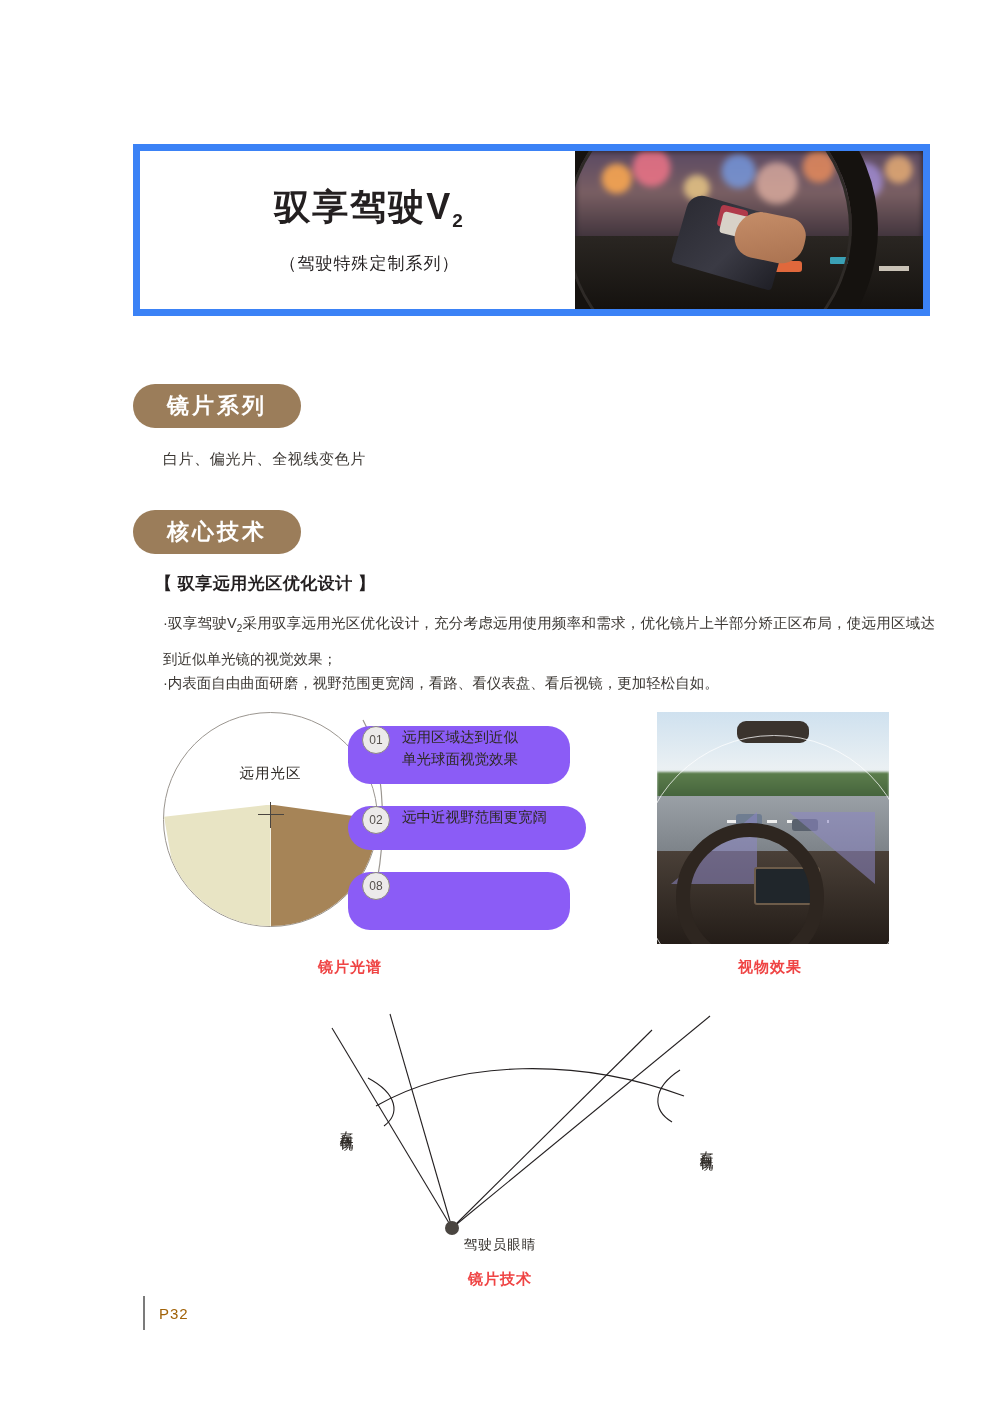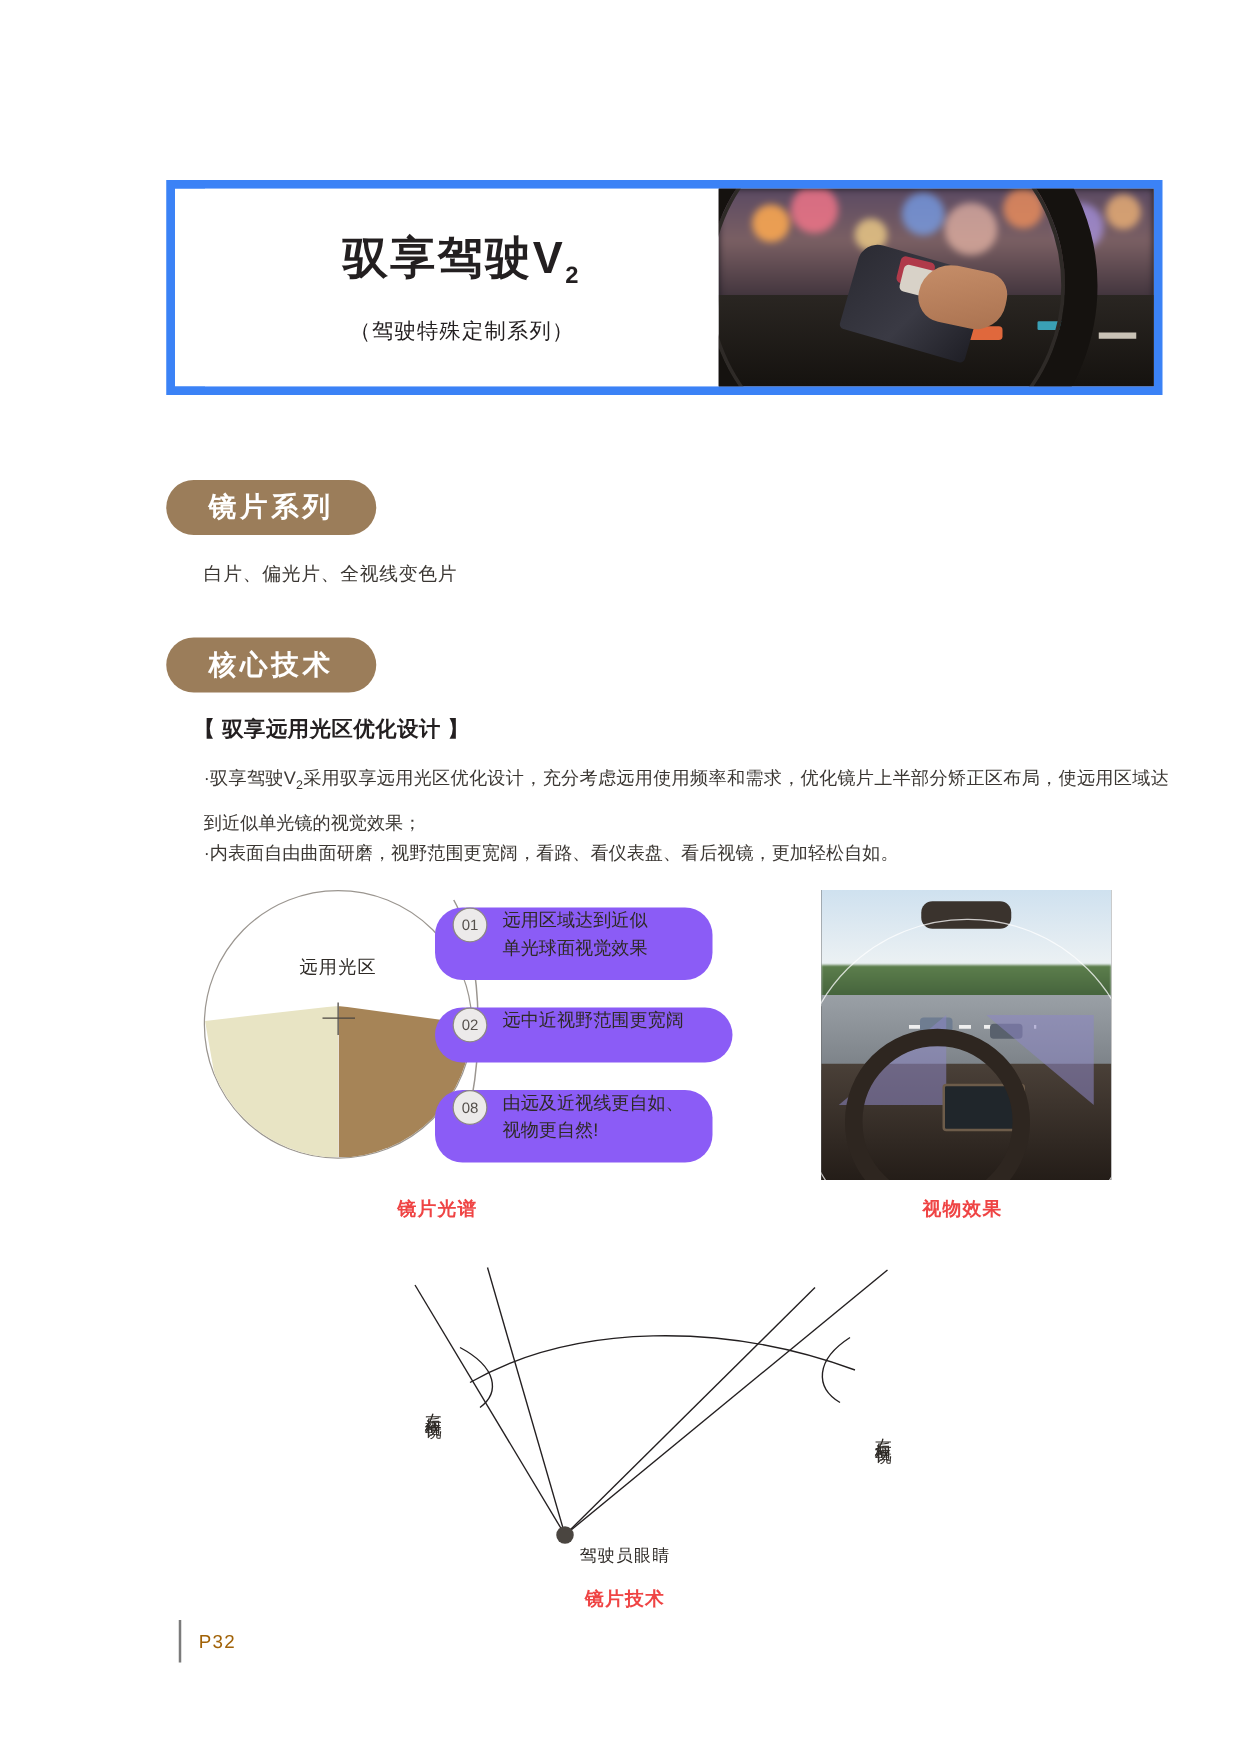--- a/index.html
+++ b/index.html
@@ -511,24 +511,20 @@
   </span>
 </div>
 
 <div class="bubble" id="bubble-2">
   <span class="num">02</span>
   <span>远中近视野范围更宽阔</span>
 </div>
 
 <div class="bubble" id="bubble-3">
   <span class="num">08</span>
-  <span>
-    <span>由远及近视线更自如、</span><br>
-    <span>视物更自然!</span>
-  </span>
 </div>
 
 <div class="caption" id="caption-lens">镜片光谱</div>
 
 <div id="photo-view">
   <div class="sky2"></div>
   <div class="treeline"></div>
   <div class="road"></div>
   <div class="carA"></div>
   <div class="carB"></div>

